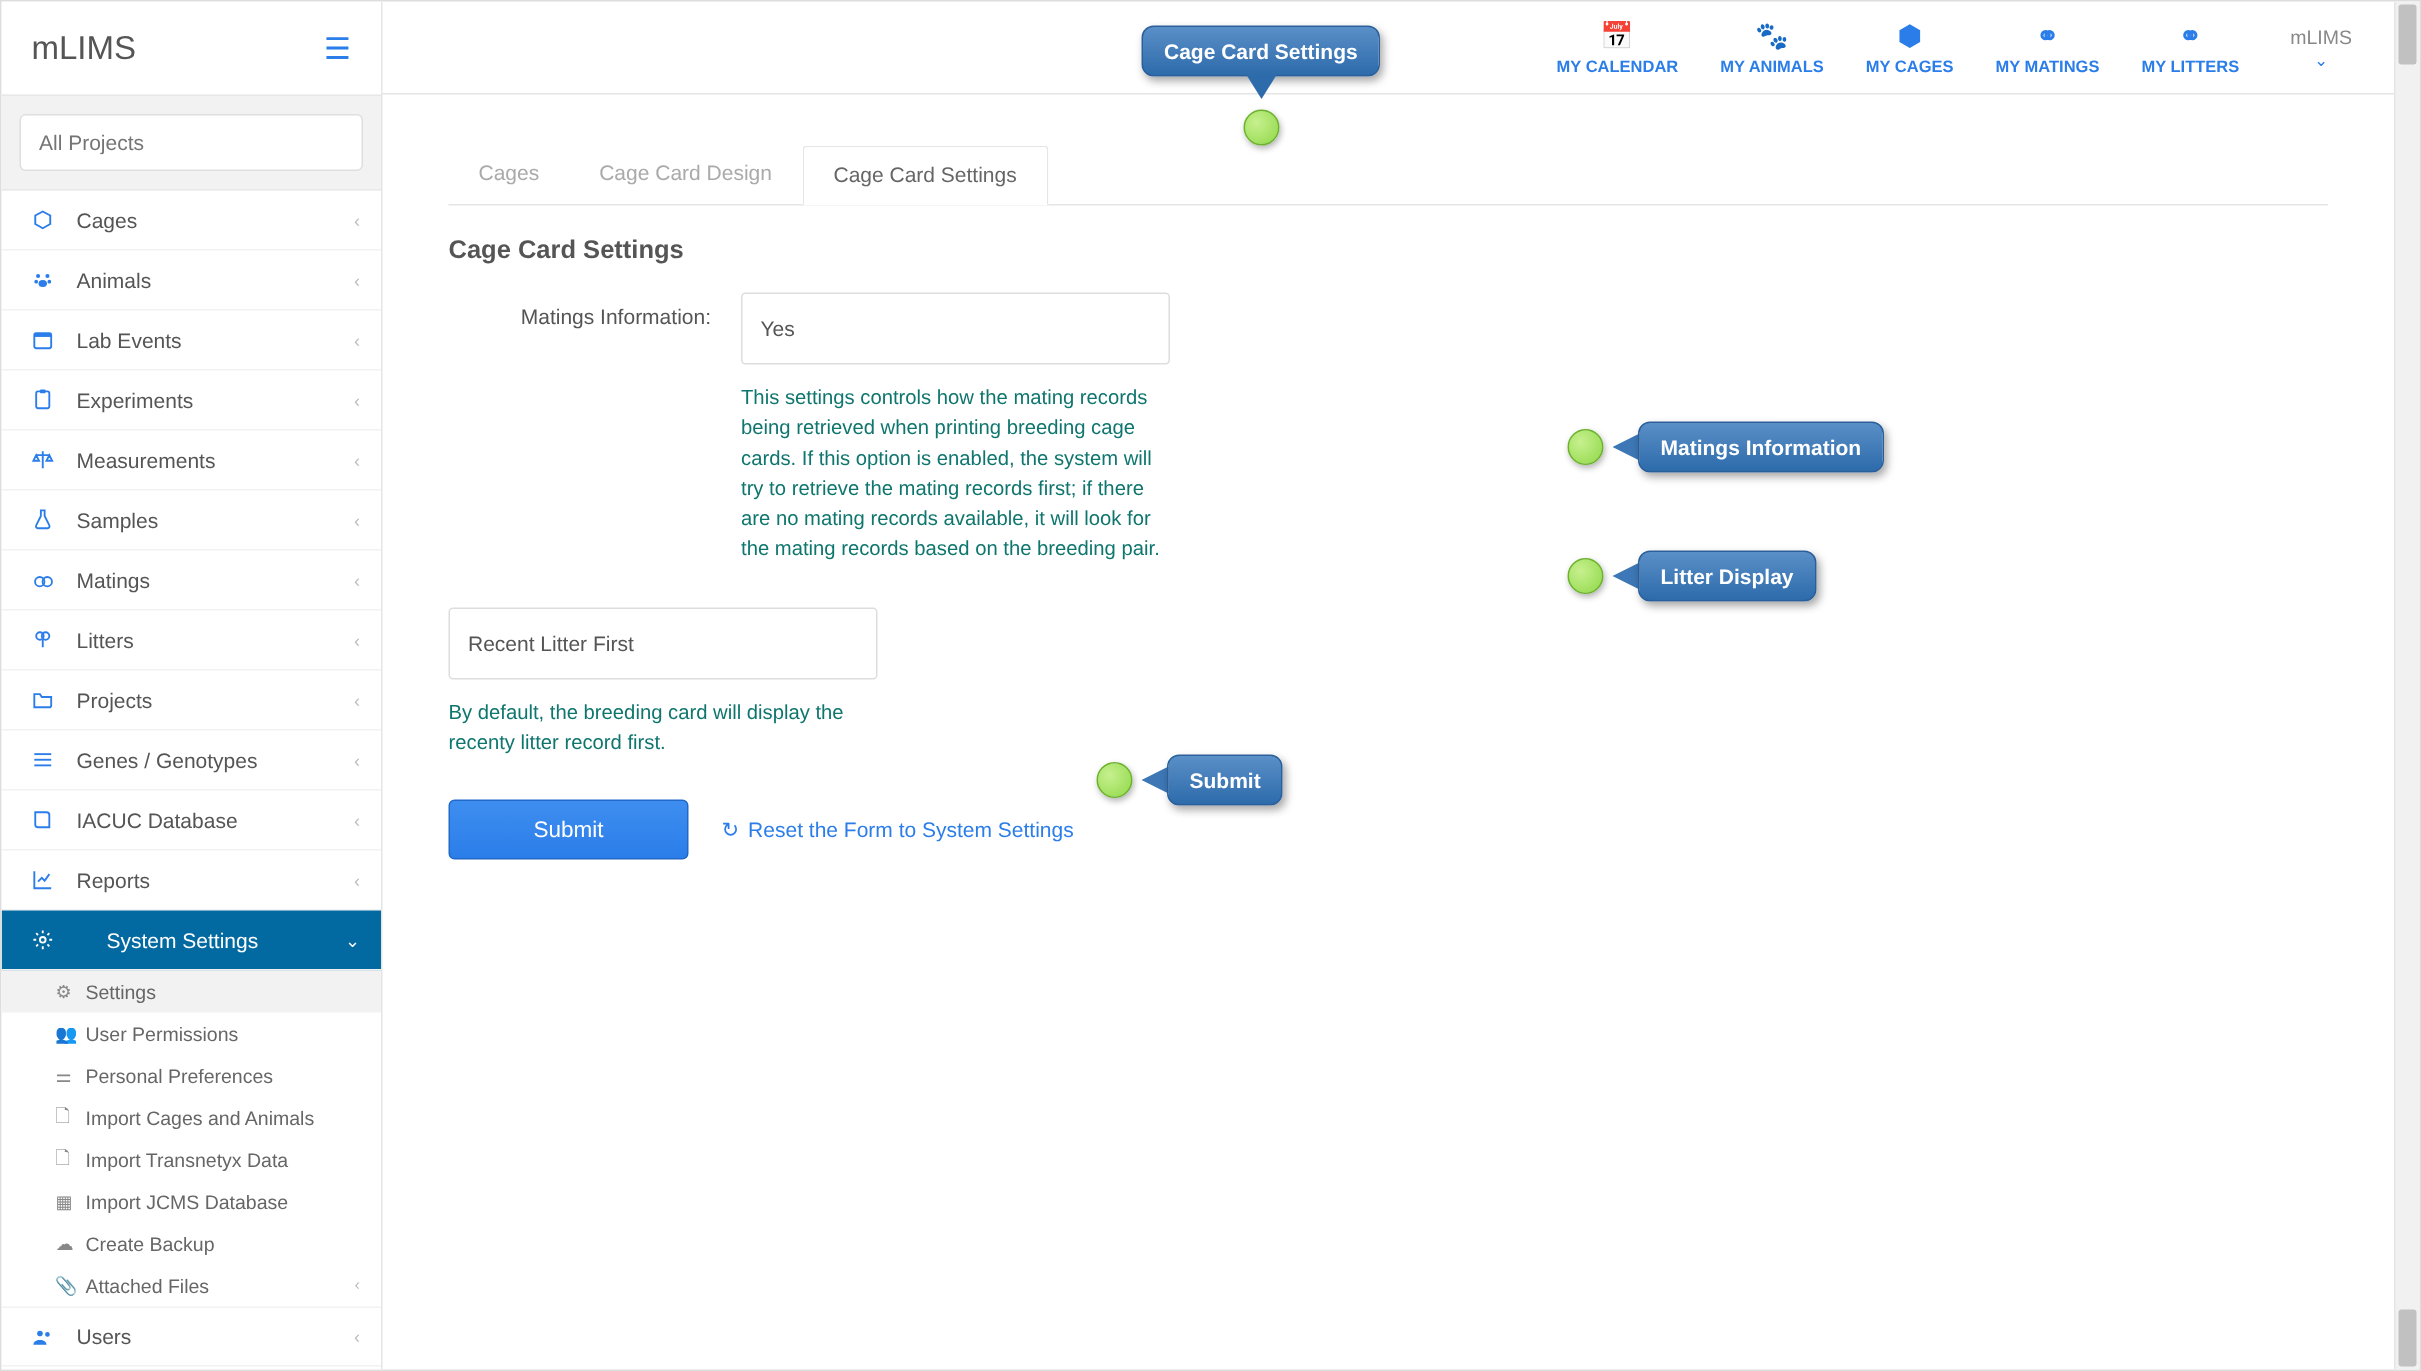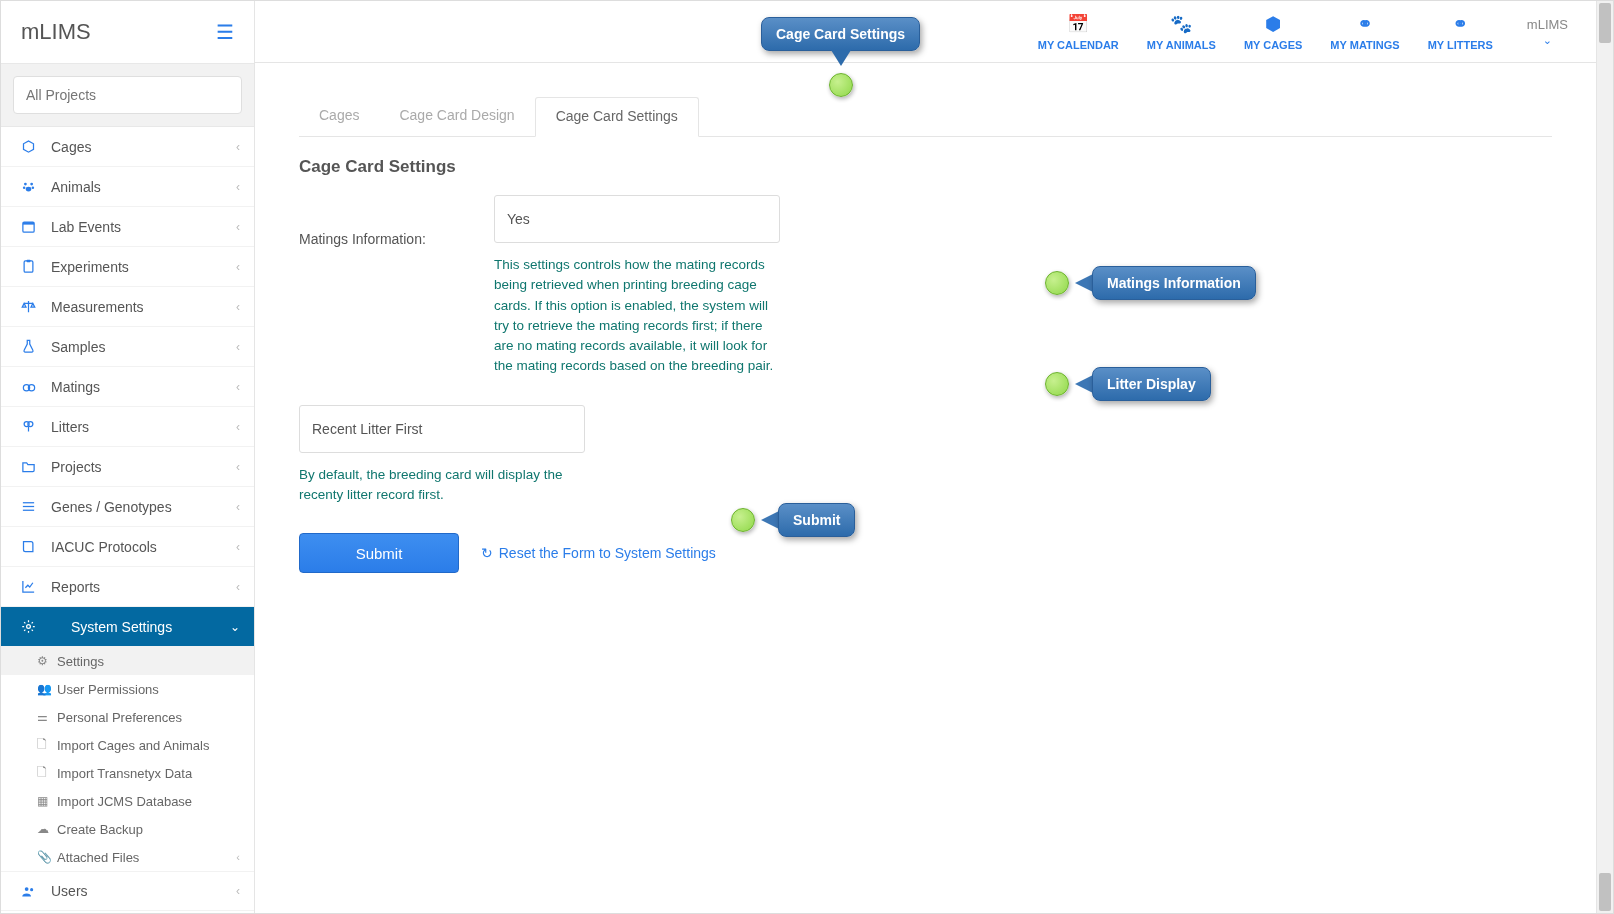--- a/index.html
+++ b/index.html
@@ -33,38 +33,38 @@
 .top-item .ti-icon { font-size:18px; display:block; margin-bottom:4px;}
 .usermenu { margin-left:34px; color:#888; font-size:13px; text-align:center; cursor:pointer;}
 .usermenu .caret { color:#2b7de9; display:block; font-size:11px; margin-top:2px;}
 
 .content { padding:0 44px;}
 .tabs { display:flex; border-bottom:1px solid #e5e5e5; margin-top:34px;}
 .tab { padding:10px 20px 12px; color:#aaa; font-size:14px; cursor:pointer;}
 .tab.active { color:#666; border:1px solid #e5e5e5; border-bottom:1px solid #fff; margin-bottom:-1px; border-radius:3px 3px 0 0;}
 h2.page-title { font-size:17px; font-weight:700; color:#555; margin:20px 0 18px;}
 .form-row { display:flex; margin-bottom:28px;}
-.form-label { width:195px; padding-top:8px; color:#555; font-size:14px; padding-right:20px;margin-top:28px;}
+.form-label { width:195px; padding-top:8px; text-align:right; color:#555; font-size:14px; padding-right:20px;}
 .form-control { width:286px;}
 .select-box { width:100%; height:48px; border:1px solid #ddd; border-radius:3px; padding:0 12px; color:#555; font-size:14px; display:flex; align-items:center; cursor:pointer;}
 .help-text { font-size:13.5px; color:#0f766e; margin-top:12px; line-height:1.5; max-width:286px;}
 .actions { display:flex; align-items:center; margin-top:18px;}
 .btn-submit { width:160px; height:40px; background:linear-gradient(#3e8ef0,#2b7de9); border:1px solid #2169c9; border-radius:4px; color:#fff; font-size:15px; font-weight:500; cursor:pointer;}
 .reset-link { color:#2b7de9; margin-left:22px; font-size:14px; cursor:pointer; display:flex; align-items:center;}
 .reset-link .ric { margin-right:6px;}
 
 
 .callout { position:absolute; z-index:50; }
 .bubble { background:linear-gradient(#5a8fc7,#2d6bab); color:#fff; border:1px solid #2a5f9a; border-radius:8px; padding:8px 14px; font-weight:700; font-size:14px; box-shadow:2px 3px 6px rgba(0,0,0,0.35); white-space:nowrap;}
 .marker { width:24px; height:24px; border-radius:50%; background:radial-gradient(circle at 35% 35%, #c7f08f, #8fd848); border:1px solid #6cb22e; box-shadow:1px 2px 4px rgba(0,0,0,0.3);}
 .c1 { left:506px; top:16px; text-align:center;}
 .c1 .bubble { position:relative;}
 .c1 .tail { width:0; height:0; border-left:10px solid transparent; border-right:10px solid transparent; border-top:16px solid #2d6bab; margin:0 auto; position:relative; top:-1px;}
 .c1 .marker { margin:6px auto 0;}
-.c2 { left:790px; top:265px; display:flex; align-items:center;}
+.c2 { left:790px; top:280px; display:flex; align-items:center;}
 .c2 .tail, .c3 .tail { width:0; height:0; border-top:9px solid transparent; border-bottom:9px solid transparent; border-right:18px solid #3d77b5; margin-right:-1px;}
 .c2 .marker, .c3 .marker { margin-right:6px;}
 .c3 { left:790px; top:366px; display:flex; align-items:center;}
 .c4 { left:476px; top:502px; display:flex; align-items:center;}
 .c4 .marker { margin-right:6px;}
 .c4 .tail { width:0; height:0; border-top:9px solid transparent; border-bottom:9px solid transparent; border-right:18px solid #3d77b5; margin-right:-1px;}
 svg { display:block;}
 </style>
 </head>
 <body>
@@ -180,21 +180,21 @@
           </span>
           <span>Genes / Genotypes</span>
           <span class="chev">‹</span>
         </div>
       <div class="nav-item">
           <span class="ic">
             <svg width="15" height="15" viewBox="0 0 24 24" fill="currentColor">
               <path d="M4 4h12a3 3 0 013 3v13H7a3 3 0 01-3-3V4z" fill="none" stroke="currentColor" stroke-width="2"></path>
             </svg>
           </span>
-          <span>IACUC Protocols</span>
+          <span>IACUC Database</span>
           <span class="chev">‹</span>
         </div>
       <div class="nav-item">
           <span class="ic">
             <svg width="15" height="15" viewBox="0 0 24 24" fill="none" stroke="currentColor" stroke-width="2">
               <path d="M3 3v18h18M7 14l4-4 3 3 5-7"></path>
             </svg>
           </span>
           <span>Reports</span>
           <span class="chev">‹</span>

